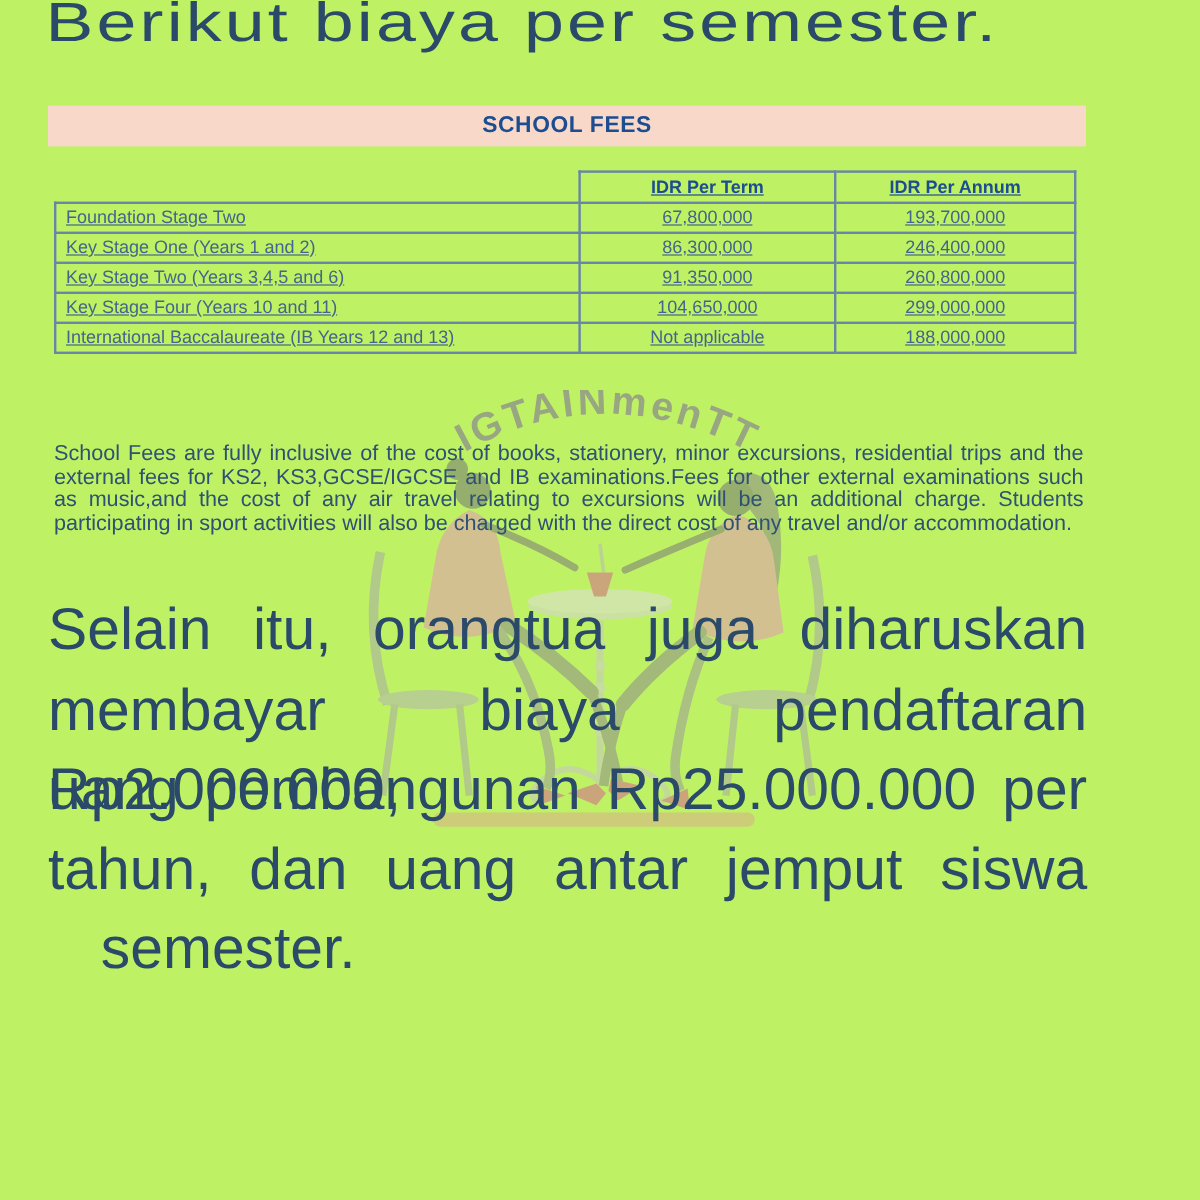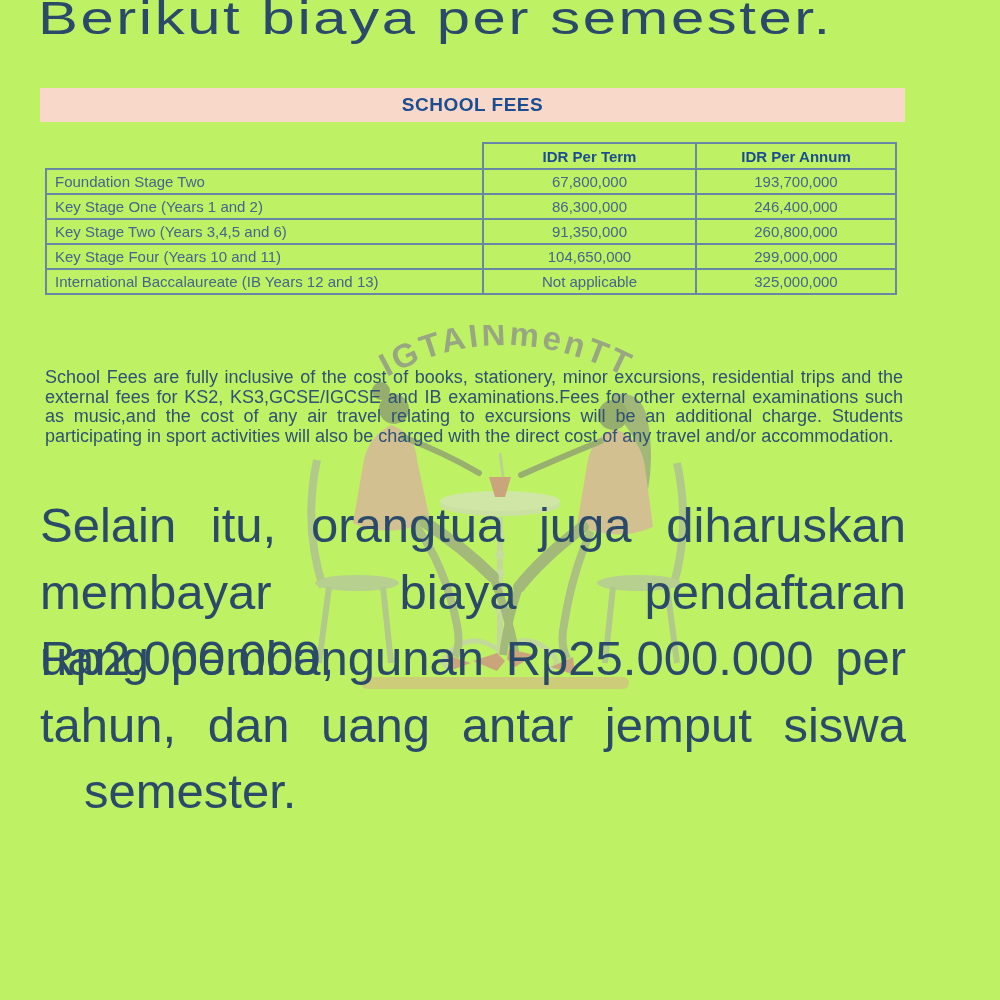--- a/index.html
+++ b/index.html
@@ -28,21 +28,21 @@
   .banner-title {
     font-weight: bold; font-size: 19px; color: #1c4d91; letter-spacing: 0.5px;
   }
   .fees-table {
     position: absolute; left: 45px; top: 142px; width: 850px;
     border-collapse: collapse; table-layout: fixed;
     z-index: 2;
   }
   .fees-table th, .fees-table td {
     border: 2px solid #6886a6; padding: 0; height: 25px;
-    font-size: 15px; color: #44658c; background: transparent;
+    font-size: 15px; color: #44658c; background: transparent; text-decoration: underline;
   }
   .fees-table thead th {
     height: 26px; color: #1c4d91; font-weight: bold; text-align: center;
   }
   .fees-table th.blank { border: none; }
   .fees-table td.label { text-align: left; padding-left: 8px; }
   .fees-table td.num { text-align: center; }
   .footnote {
     position: absolute; left: 45px; top: 368px; width: 858px; margin: 0;
     font-size: 18px; line-height: 19.5px; color: #2e5174;
@@ -168,21 +168,21 @@
         <td class="num">260,800,000</td>
       </tr>
       <tr>
         <td class="label">Key Stage Four (Years 10 and 11)</td>
         <td class="num">104,650,000</td>
         <td class="num">299,000,000</td>
       </tr>
       <tr>
         <td class="label">International Baccalaureate (IB Years 12 and 13)</td>
         <td class="num">Not applicable</td>
-        <td class="num">325,000,000</td>
+        <td class="num">188,000,000</td>
       </tr>
     </tbody>
   </table>
 
   <p class="footnote">School Fees are fully inclusive of the cost of books, stationery, minor excursions, residential trips and the external fees for KS2, KS3,GCSE/IGCSE and IB examinations.Fees for other external examinations such as music,and the cost of any air travel relating to excursions will be an additional charge.  Students participating in sport activities will also be charged with the direct cost of any travel and/or accommodation.</p>
 
   <div class="bodytext">
     <div class="line">Selain itu, orangtua juga diharuskan</div>
     <div class="line">membayar biaya pendaftaran Rp2.000.000,</div>
     <div class="line">uang pembangunan Rp25.000.000 per</div>

